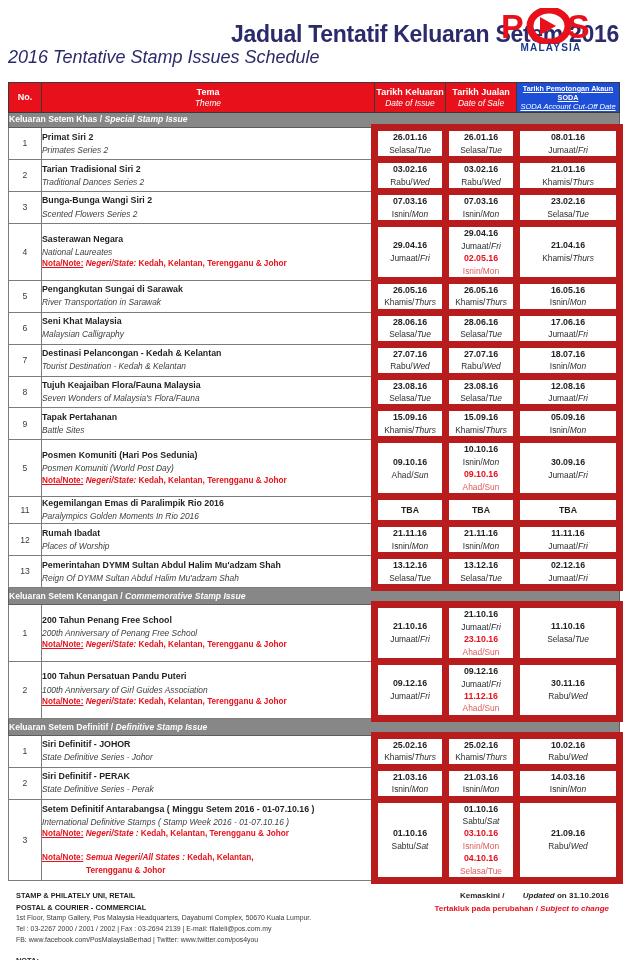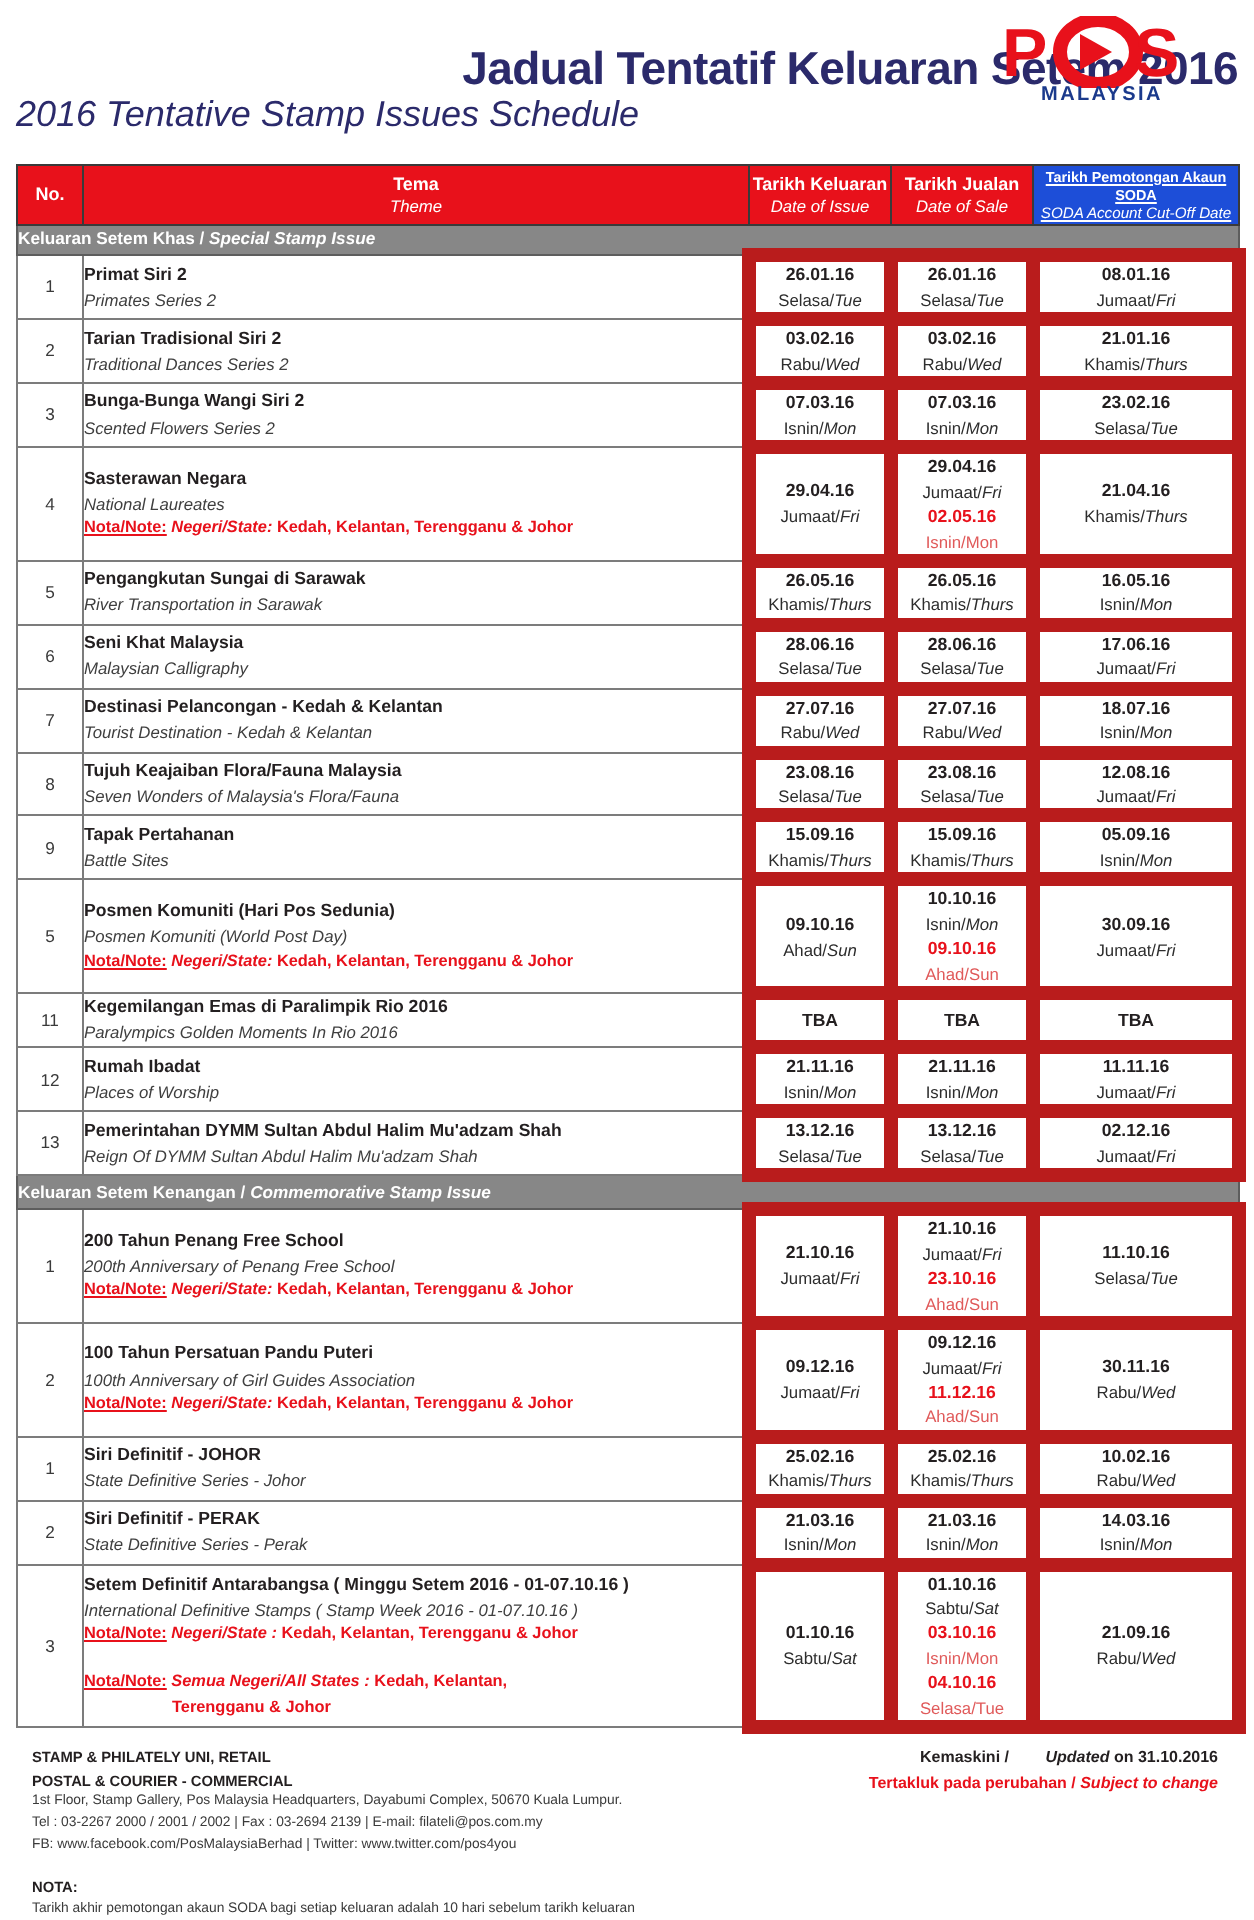--- a/index.html
+++ b/index.html
@@ -449,20 +449,23 @@
             <span class="d-s">Jumaat/<i>Fri</i></span>
             <span class="d-b red">11.12.16</span>
             <span class="d-s red-lite">Ahad/Sun</span>
           </td>
           <td class="dt">
             <span class="d-b">30.11.16</span>
             <span class="d-s">Rabu/<i>Wed</i></span>
           </td>
         </tr>
         <tr>
+          <td class="section" colspan="5">Keluaran Setem Definitif / <i>Definitive Stamp Issue</i></td>
+        </tr>
+        <tr>
           <td class="no">1</td>
           <td class="theme">
             <span class="ttl">Siri Definitif  - JOHOR</span>
             <span class="sub">State Definitive Series - Johor</span>
           </td>
           <td class="dt">
             <span class="d-b">25.02.16</span>
             <span class="d-s">Khamis/<i>Thurs</i></span>
           </td>
           <td class="dt">

